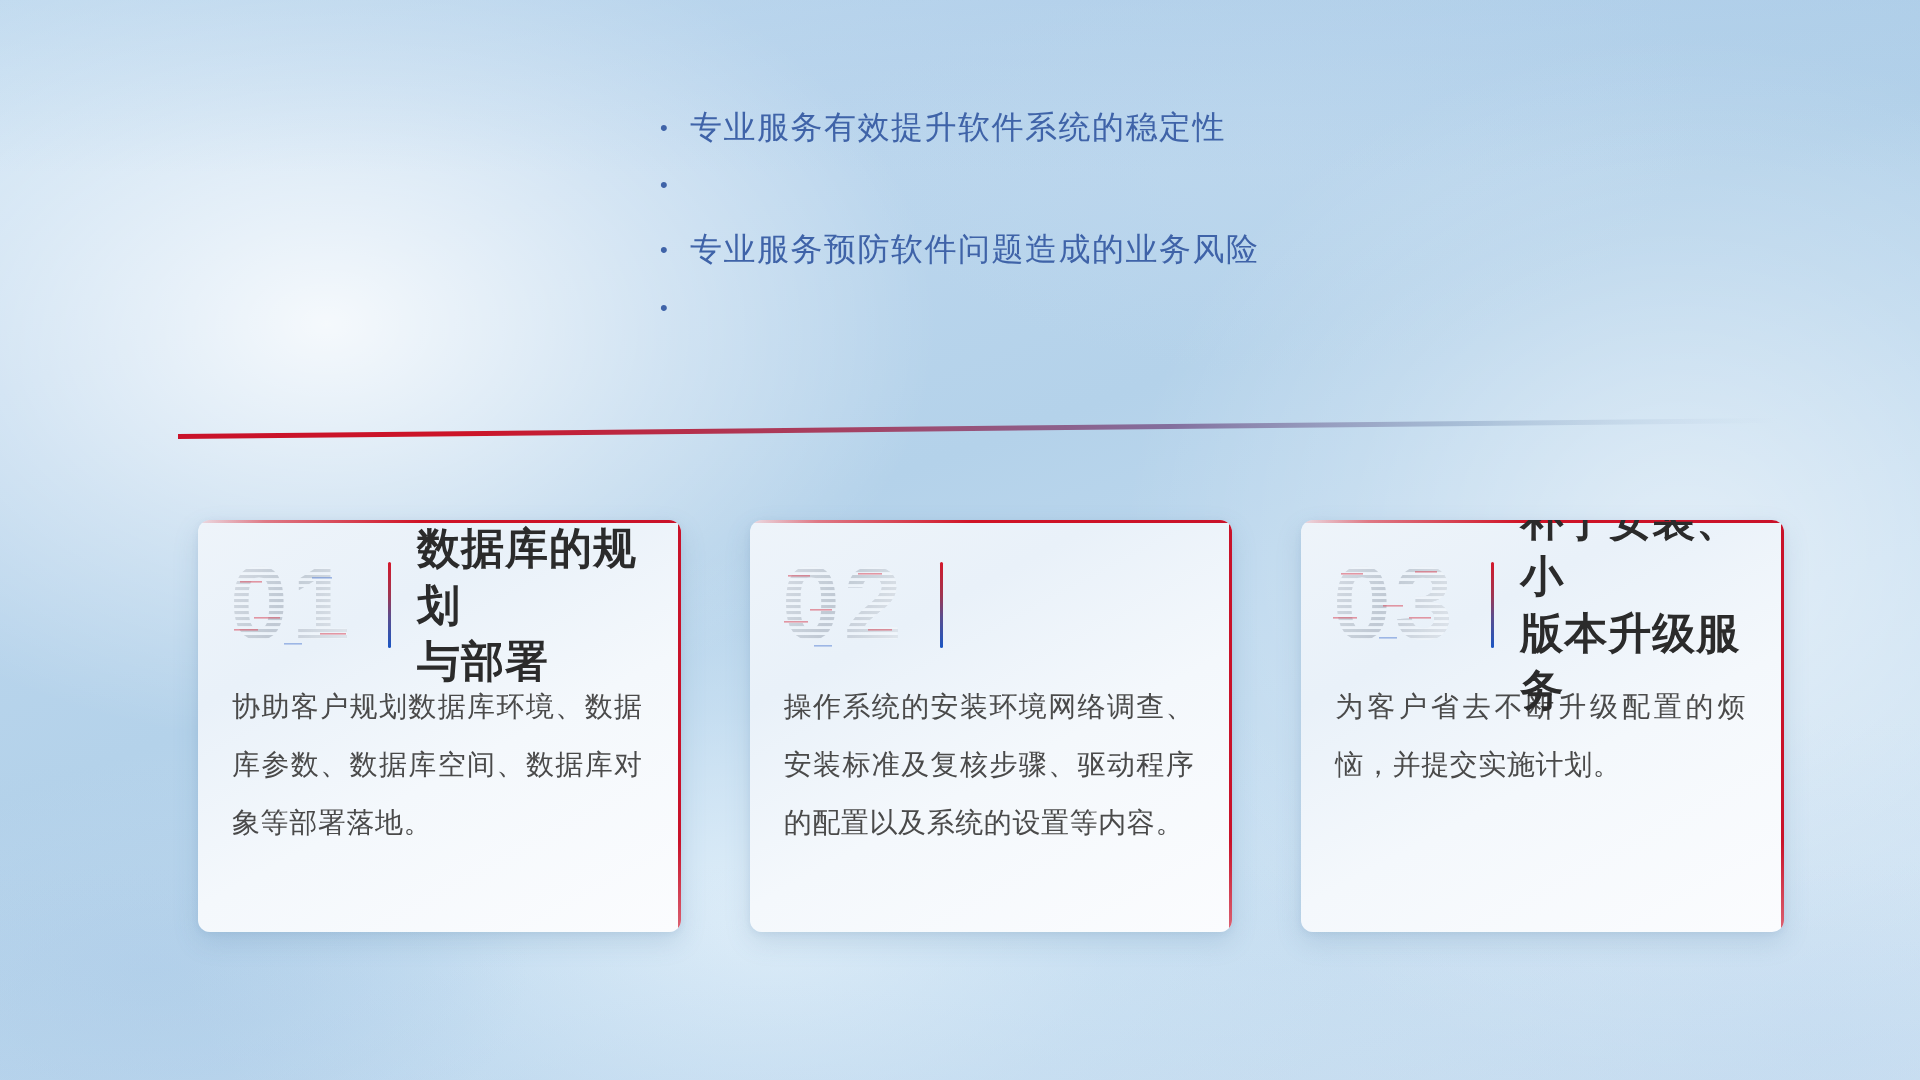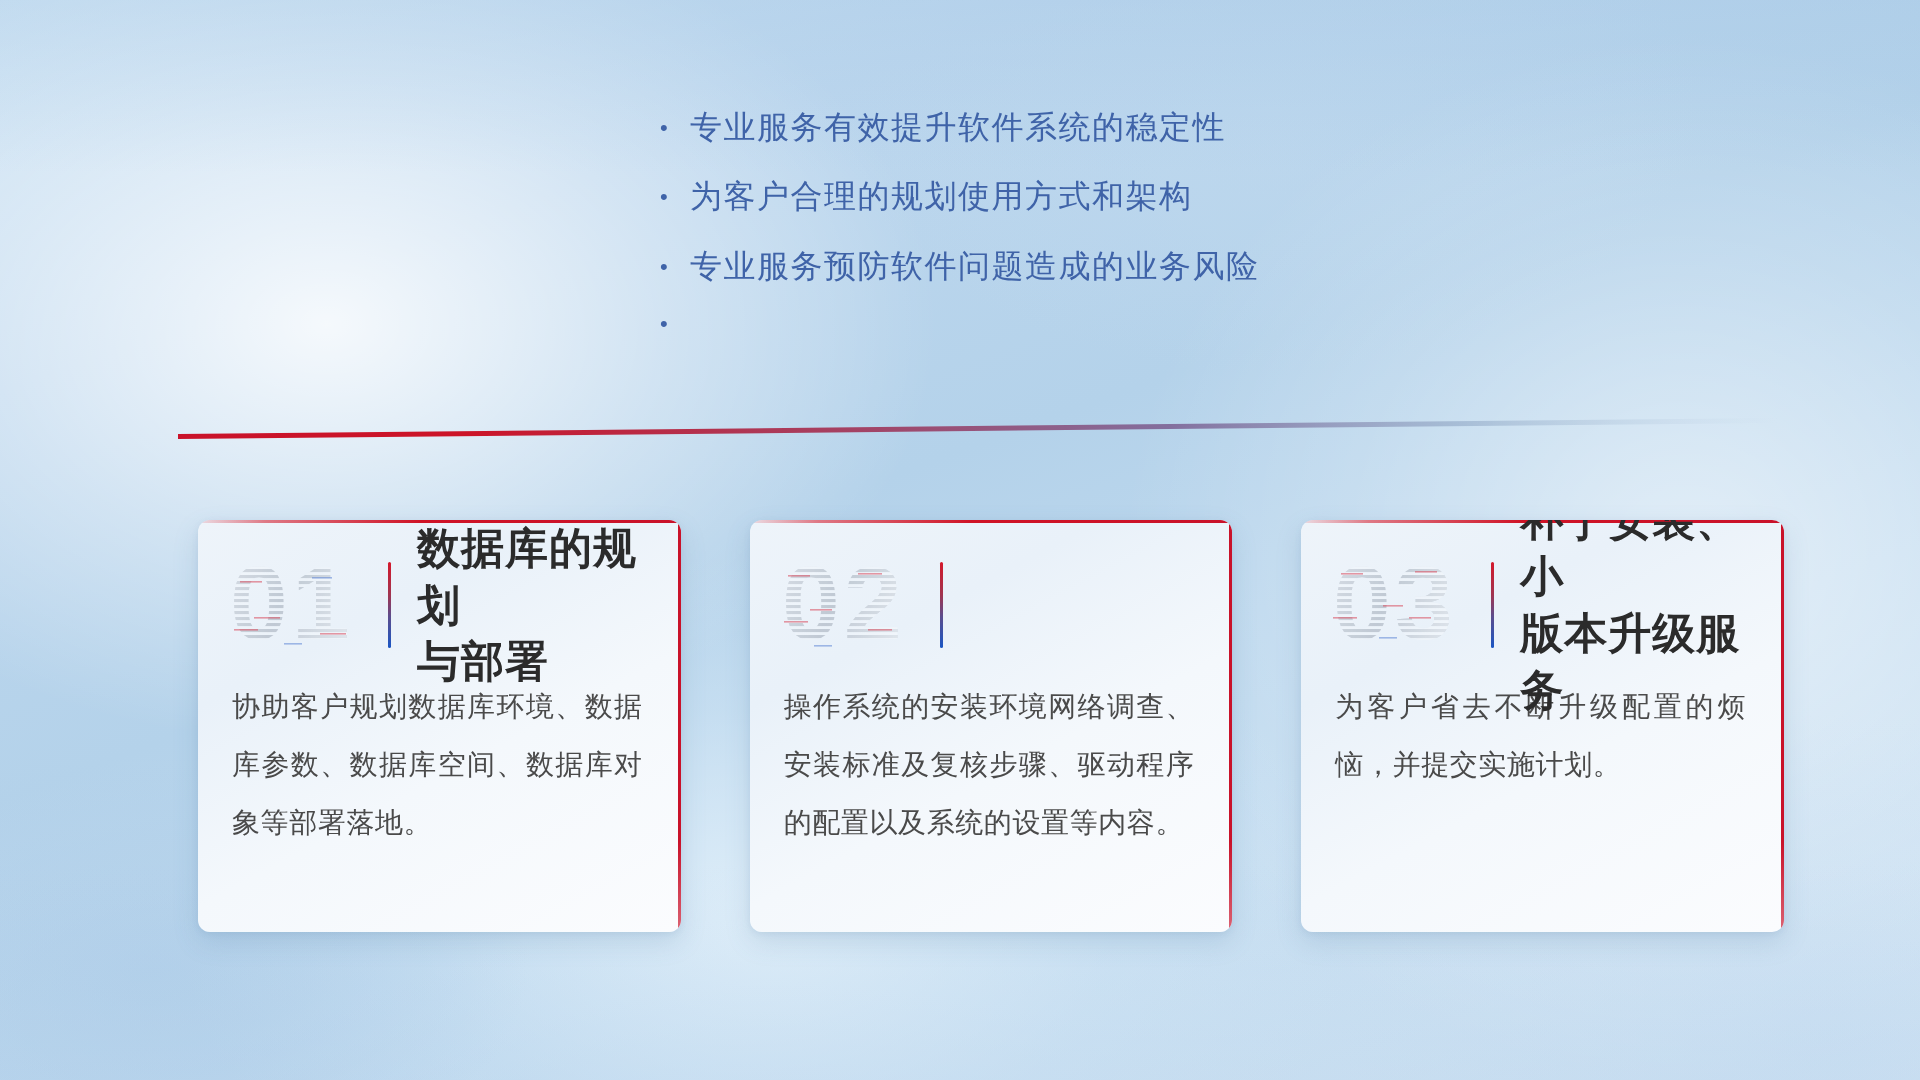--- a/index.html
+++ b/index.html
@@ -191,21 +191,20 @@
   <div class="bg-layer bg-glow-6"></div>
   <div class="bg-layer bg-vignette"></div>
 
   <div class="bullets">
     <div class="bullet-row">
       <span class="bullet-dot">•</span>
       <span class="bullet-text">专业服务有效提升软件系统的稳定性</span>
     </div>
     <div class="bullet-row">
       <span class="bullet-dot">•</span>
-      <span class="bullet-text">为客户合理的规划使用方式和架构</span>
     </div>
     <div class="bullet-row">
       <span class="bullet-dot">•</span>
       <span class="bullet-text">专业服务预防软件问题造成的业务风险</span>
     </div>
     <div class="bullet-row">
       <span class="bullet-dot">•</span>
     </div>
   </div>
 

